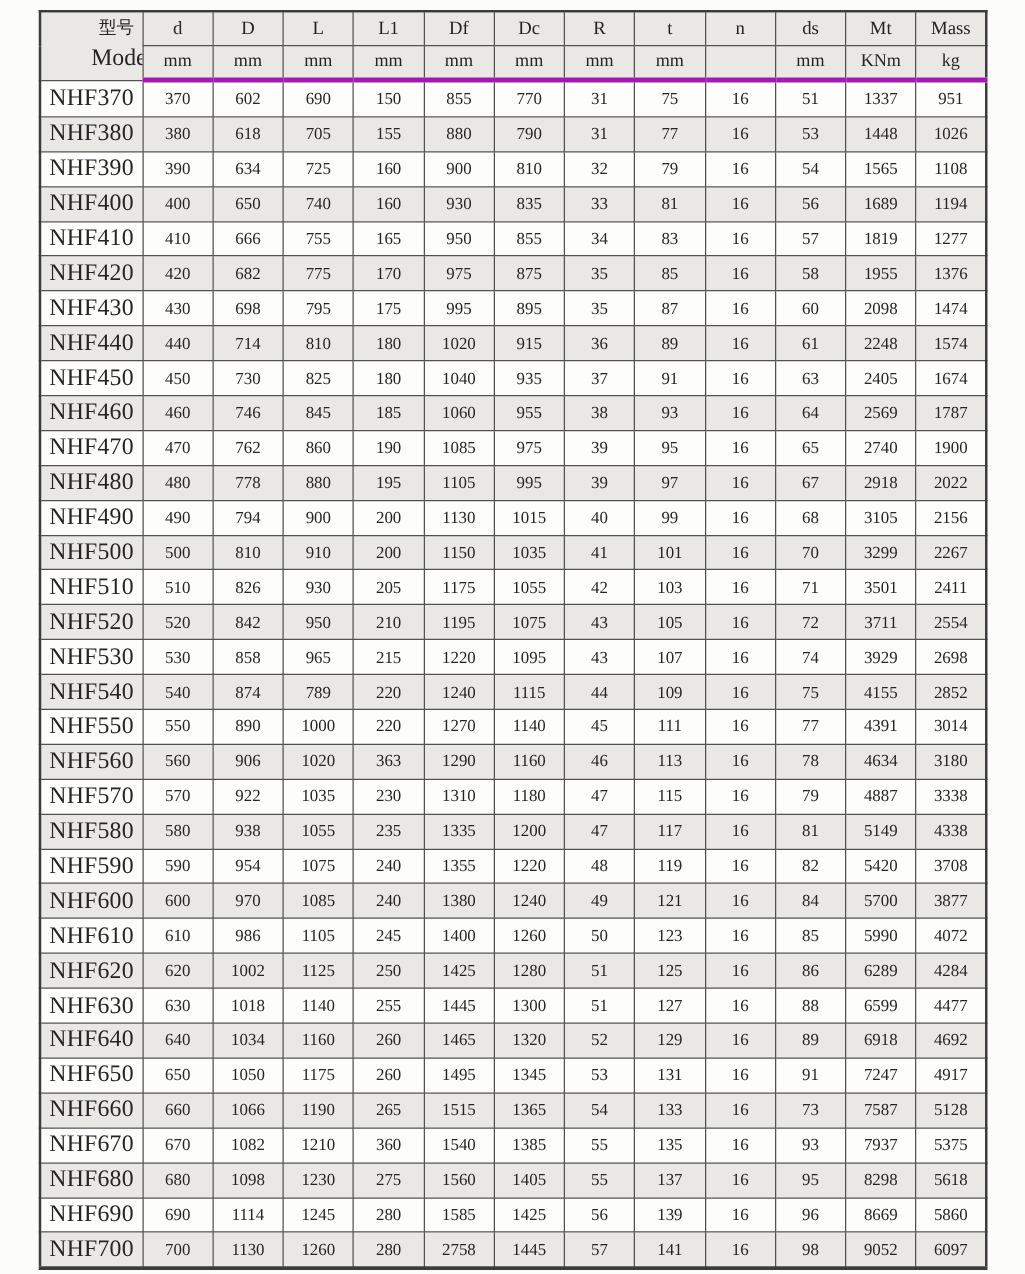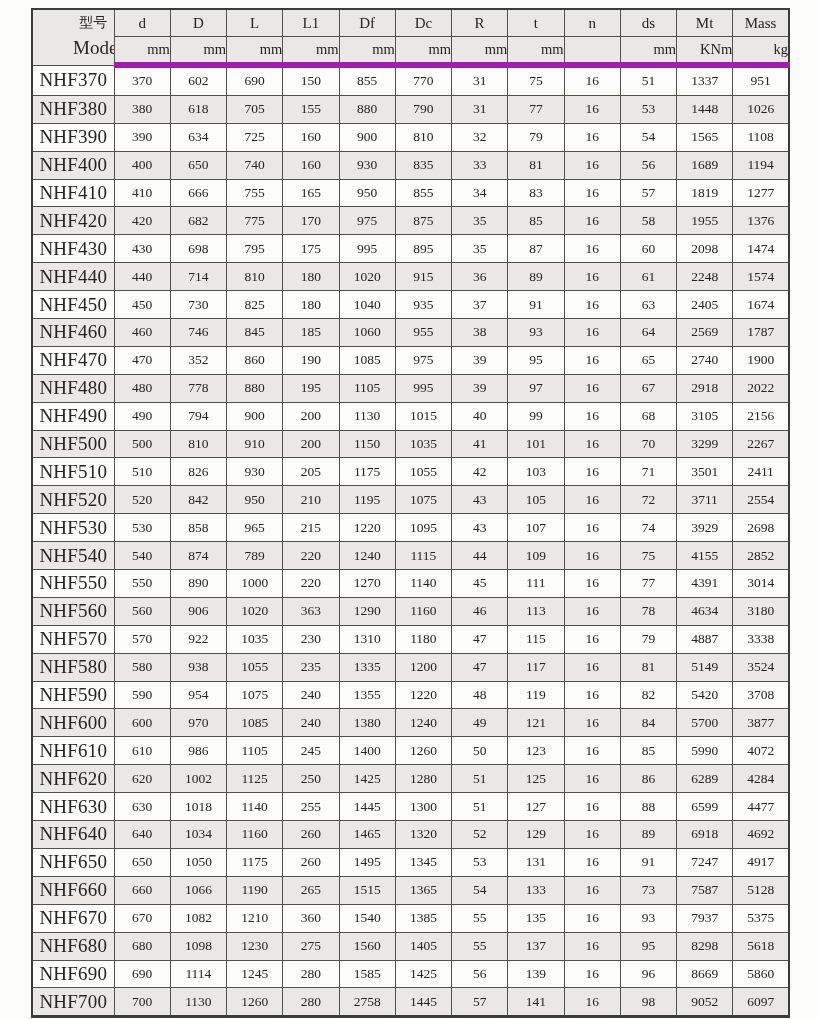--- a/index.html
+++ b/index.html
@@ -33,22 +33,21 @@
   }
   thead th {
     background: #e9e8e4;
     font-weight: normal;
     height: 26px;
     font-size: 15px;
   }
   thead tr.units th {
     height: 25px;
     font-size: 14.5px;
-    border-bottom: 6px solid #a21caf;
-    text-align: right;
+    border-bottom: 4px solid #a21caf;
   }
   th.model-head {
     font-size: 14px;
     line-height: 1.45;
     padding-left: 40px;
   }
   th.model-head .en { font-size: 19px; }
   tbody td {
     height: 26.9px;
     font-size: 13.5px;
@@ -258,21 +257,21 @@
           <td>38</td>
           <td>93</td>
           <td>16</td>
           <td>64</td>
           <td>2569</td>
           <td>1787</td>
         </tr>
         <tr>
           <td class="model">NHF470</td>
           <td>470</td>
-          <td>352</td>
+          <td>762</td>
           <td>860</td>
           <td>190</td>
           <td>1085</td>
           <td>975</td>
           <td>39</td>
           <td>95</td>
           <td>16</td>
           <td>65</td>
           <td>2740</td>
           <td>1900</td>
@@ -433,21 +432,21 @@
           <td>938</td>
           <td>1055</td>
           <td>235</td>
           <td>1335</td>
           <td>1200</td>
           <td>47</td>
           <td>117</td>
           <td>16</td>
           <td>81</td>
           <td>5149</td>
-          <td>3524</td>
+          <td>4338</td>
         </tr>
         <tr>
           <td class="model">NHF590</td>
           <td>590</td>
           <td>954</td>
           <td>1075</td>
           <td>240</td>
           <td>1355</td>
           <td>1220</td>
           <td>48</td>

